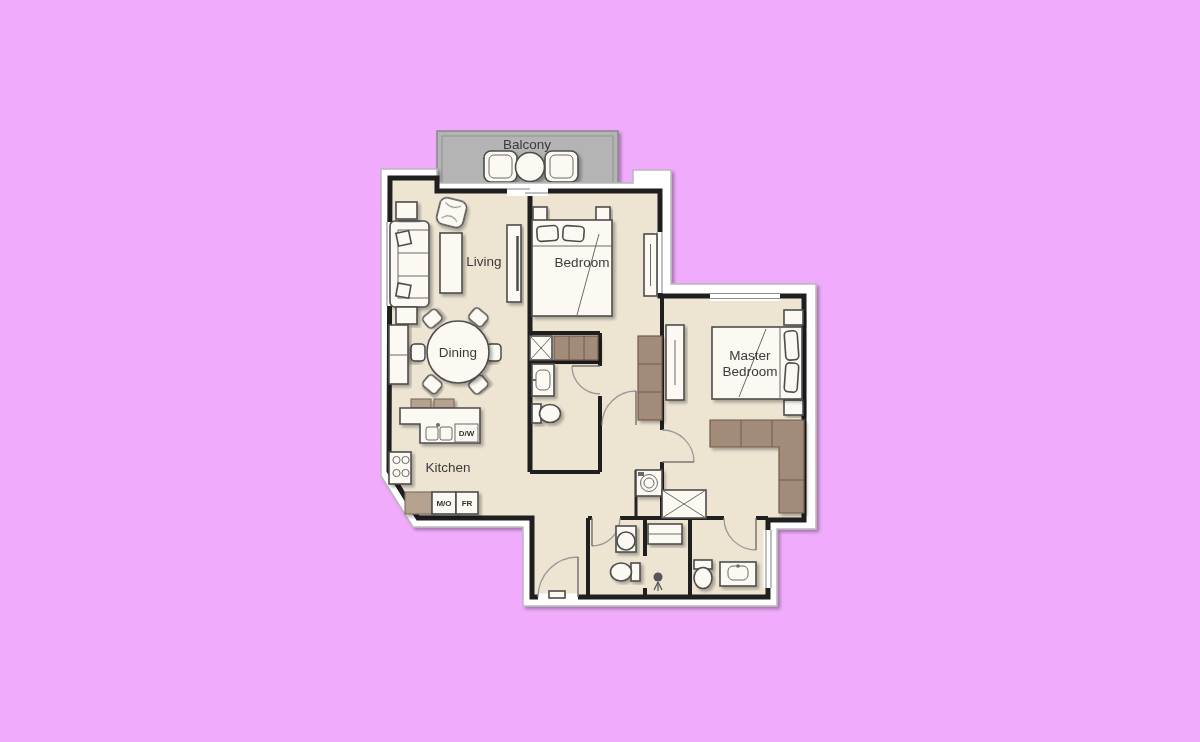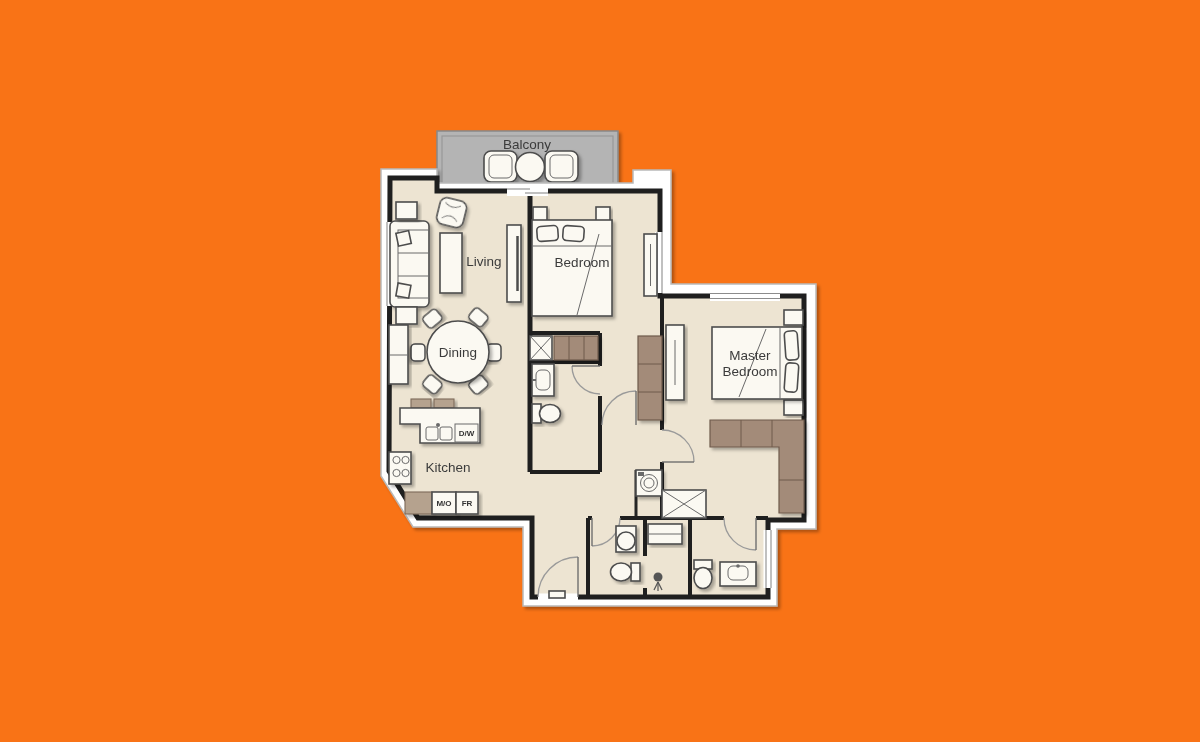--- a/index.html
+++ b/index.html
@@ -1,16 +1,16 @@
 <!DOCTYPE html>
 <html><head>
 <meta charset="utf-8">
 <style>
   html,body{margin:0;padding:0;background:#ffffff;}
-  .canvas{position:relative;width:1200px;height:742px;background:#f97316;overflow:hidden;
+  .canvas{position:relative;width:1200px;height:742px;background:#f0abfc;overflow:hidden;
           font-family:"Liberation Sans", sans-serif;}
   svg{position:absolute;left:0;top:0;}
   .envelope{fill:#ffffff;stroke:#b9b9b9;stroke-width:1.5;}
   .floor{stroke:#1f1f1f;stroke-width:5;}
   .wall{stroke:#1f1f1f;stroke-width:5;fill:none;stroke-linecap:butt;}
   .wall4{stroke:#1f1f1f;stroke-width:4;fill:none;stroke-linecap:butt;}
   .wall3{stroke:#242424;stroke-width:3;fill:none;}
   .furn{fill:#fbf9f2;stroke:#4d4d4d;stroke-width:1.6;}
   .furnline{stroke:#6a6a6a;stroke-width:1;fill:none;}
   .brown{fill:#a38b79;stroke:#6e5a4c;stroke-width:1.2;}

